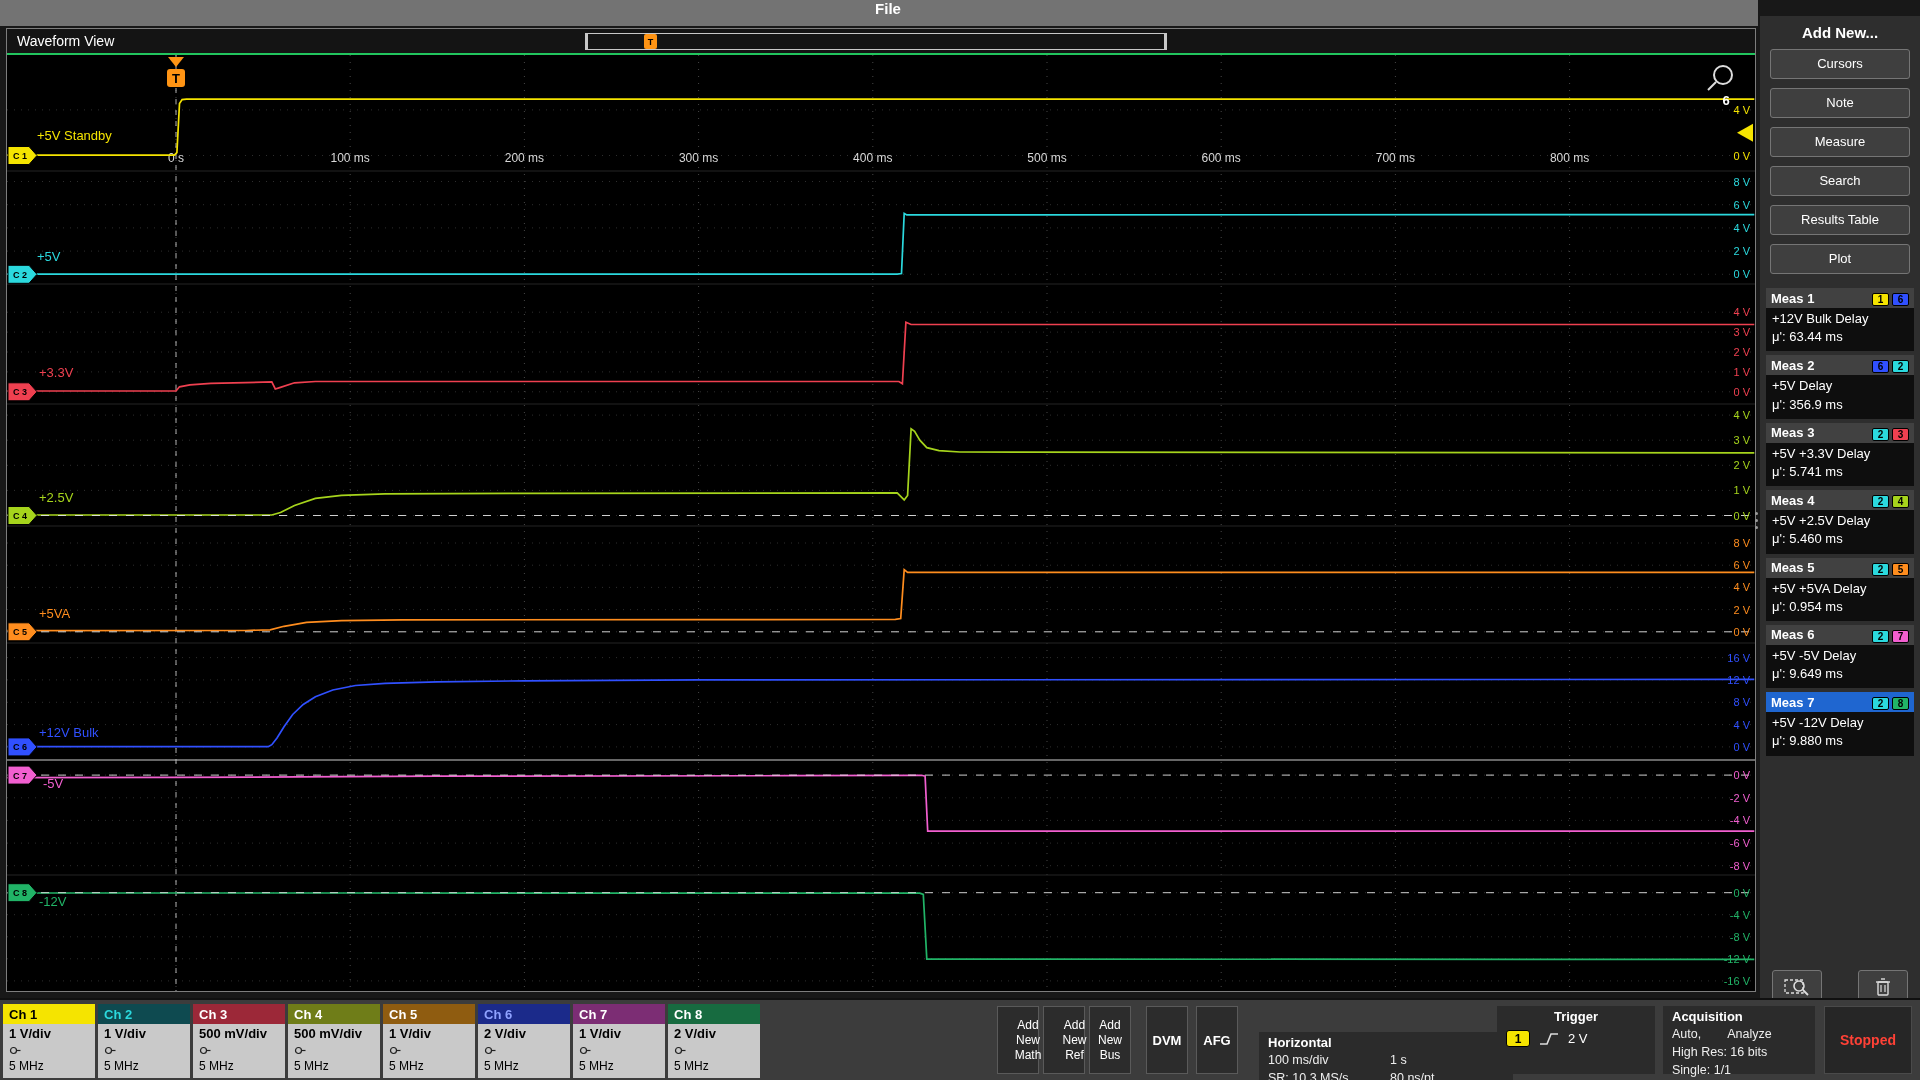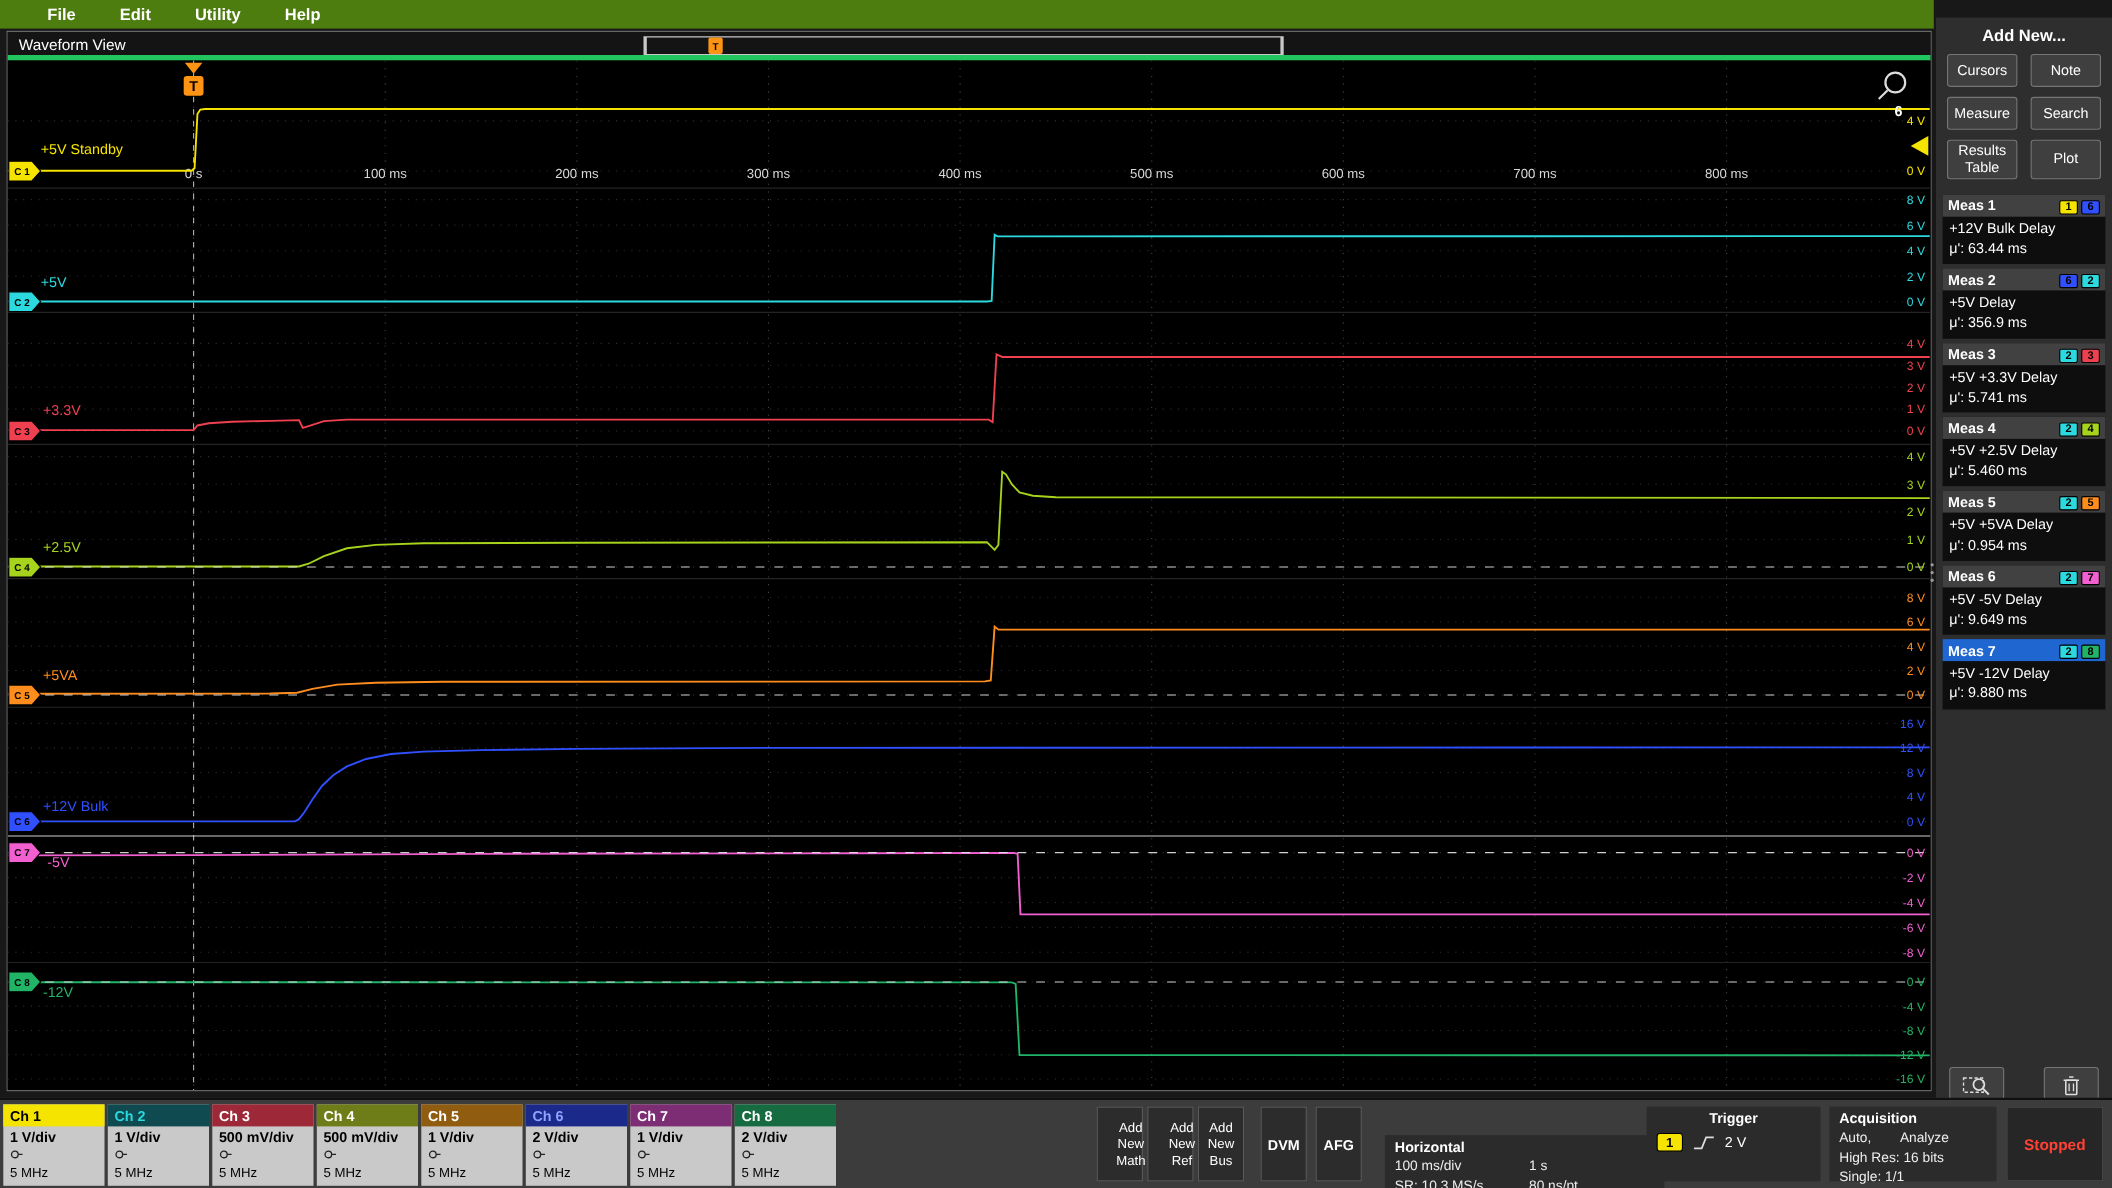--- a/index.html
+++ b/index.html
@@ -1,45 +1,45 @@
 <!DOCTYPE html>
 <html><head>
 <meta charset="utf-8">
 <style>
   * { box-sizing: border-box; margin: 0; padding: 0; }
   html,body { width:1920px; height:1080px; overflow:hidden; background:#181818;
     font-family:"Liberation Sans", sans-serif; }
   .app { position:relative; width:1920px; height:1080px; background:#181818; }
 
   
-  .menubar { position:absolute; left:0; top:0; width:1758px; height:26px; background:#4d7c0f;
-    display:flex; align-items:center; gap:40px; padding-left:43px; }
+  .menubar { position:absolute; left:0; top:0; width:1758px; height:26px; background:#737373;
+    display:flex; align-items:center; gap:40px; padding-left:18px;flex-direction:column; }
   .menu-item { color:#fff; font-size:15px; font-weight:bold; cursor:default; }
 
   
   .waveview { position:absolute; left:6px; top:28px; width:1750px; height:964px;
     background:#000; border:1px solid #7d7d7d; }
-  .wave-titlebar { position:relative; height:26px; background:#141414; border-bottom:5px solid #22c55e;
+  .wave-titlebar { position:relative; height:26px; background:#141414; border-bottom:2px solid #22c55e;
     display:flex; align-items:center; padding-left:10px; }
   .wave-title { color:#fff; font-size:14px; }
   .overview { position:absolute; left:578px; top:4px; width:582px; height:17px;
     border:1px solid #c8c8c8; border-left-width:3px; border-right-width:3px; }
   .overview-t { position:absolute; left:56px; top:0px; width:13px; height:15px; background:#ff9414;
     color:#000; font-size:9px; font-weight:bold; display:flex; align-items:center; justify-content:center;
     border-radius:2px; }
   .plot { position:absolute; left:0; top:26px; width:1748px; height:936px; }
   .plot svg { display:block; background:#000; font-family:"Liberation Sans", sans-serif; }
   .splitter { position:absolute; left:1753px; top:500px; width:7px; height:40px;
     display:flex; flex-direction:column; align-items:center; justify-content:center; gap:4px; }
   .splitter i { width:3px; height:3px; border-radius:50%; background:#9a9a9a; }
 
   
   .sidebar { position:absolute; left:1760px; top:16px; width:160px; height:998px; background:#2e2e2e; }
   .sidebar-title { text-align:center; color:#fff; font-size:15px; font-weight:bold; padding:8px 0 8px; }
-  .addnew-grid { display:grid; grid-template-columns:1fr 1fr; gap:9px 12px; padding:0 10px; }
+  .addnew-grid { display:grid; grid-template-columns:1fr; gap:9px 12px; padding:0 10px; }
   .sbtn { background:#3f3f3f; border:1px solid #757575; border-radius:3px; color:#fff;
     font-size:13px; min-height:30px; display:flex; align-items:center; justify-content:center;
     text-align:center; line-height:1.15; padding:2px; cursor:default; }
   .meas-list { margin-top:14px; display:flex; flex-direction:column; gap:4px; padding:0 6px; }
   .meas { background:#0e0e0e; }
   .meas-head { background:#414141; height:20px; display:flex; align-items:center; padding:0 5px; }
   .meas-head.selected { background:#1f66d0; }
   .meas-name { color:#fff; font-size:13px; font-weight:bold; flex:1; }
   .badge { width:17px; height:13px; border-radius:2px; color:#000; font-size:10px; font-weight:bold;
     display:inline-flex; align-items:center; justify-content:center; margin-left:3px; border:1px solid #000; }

